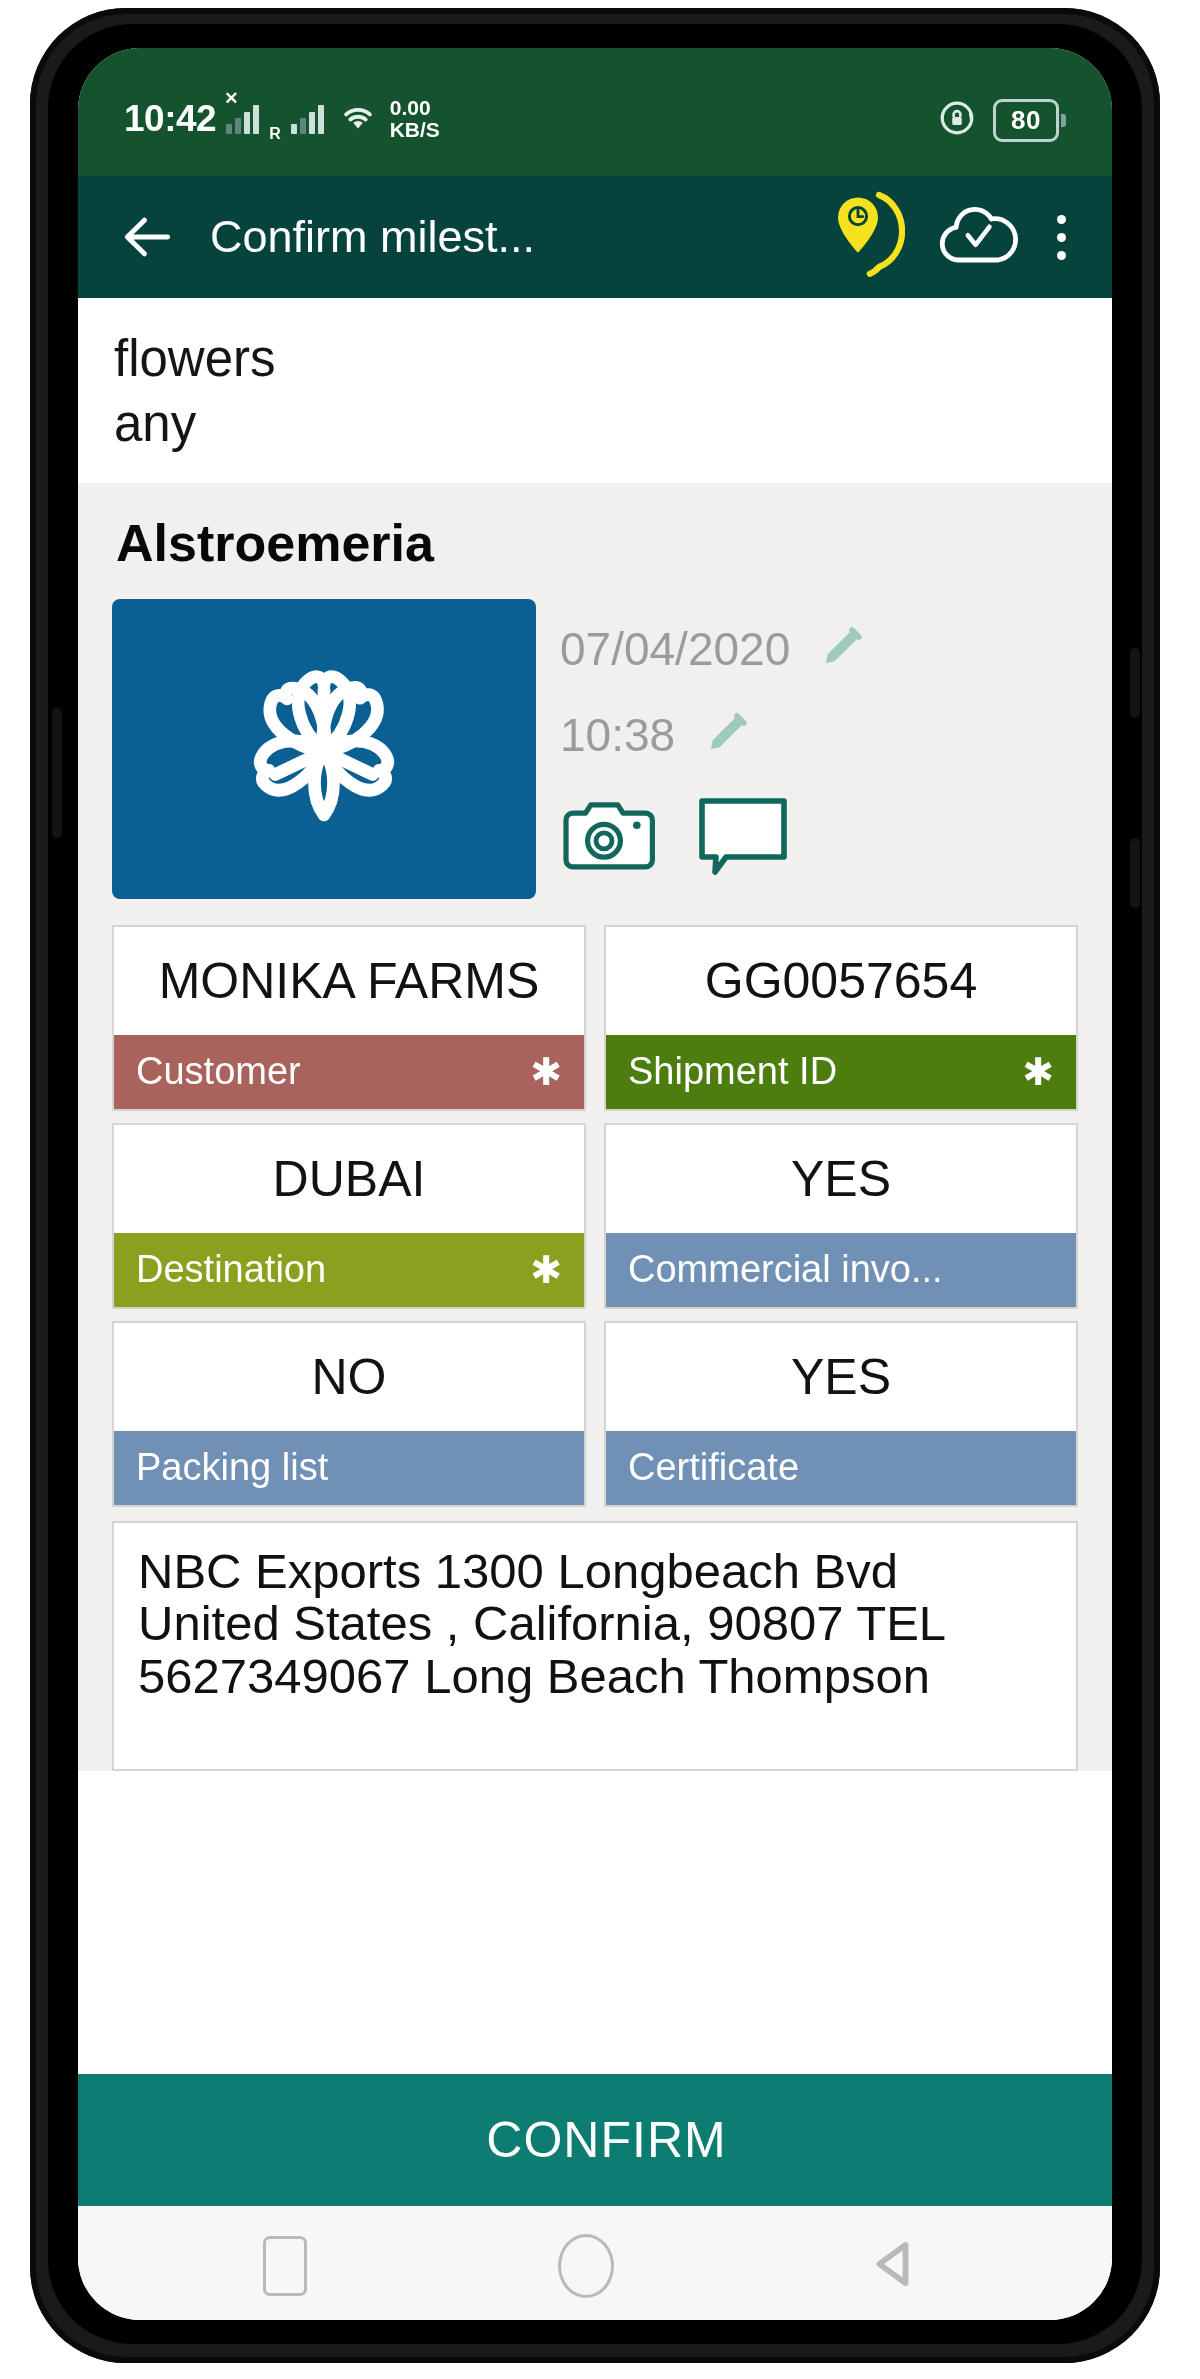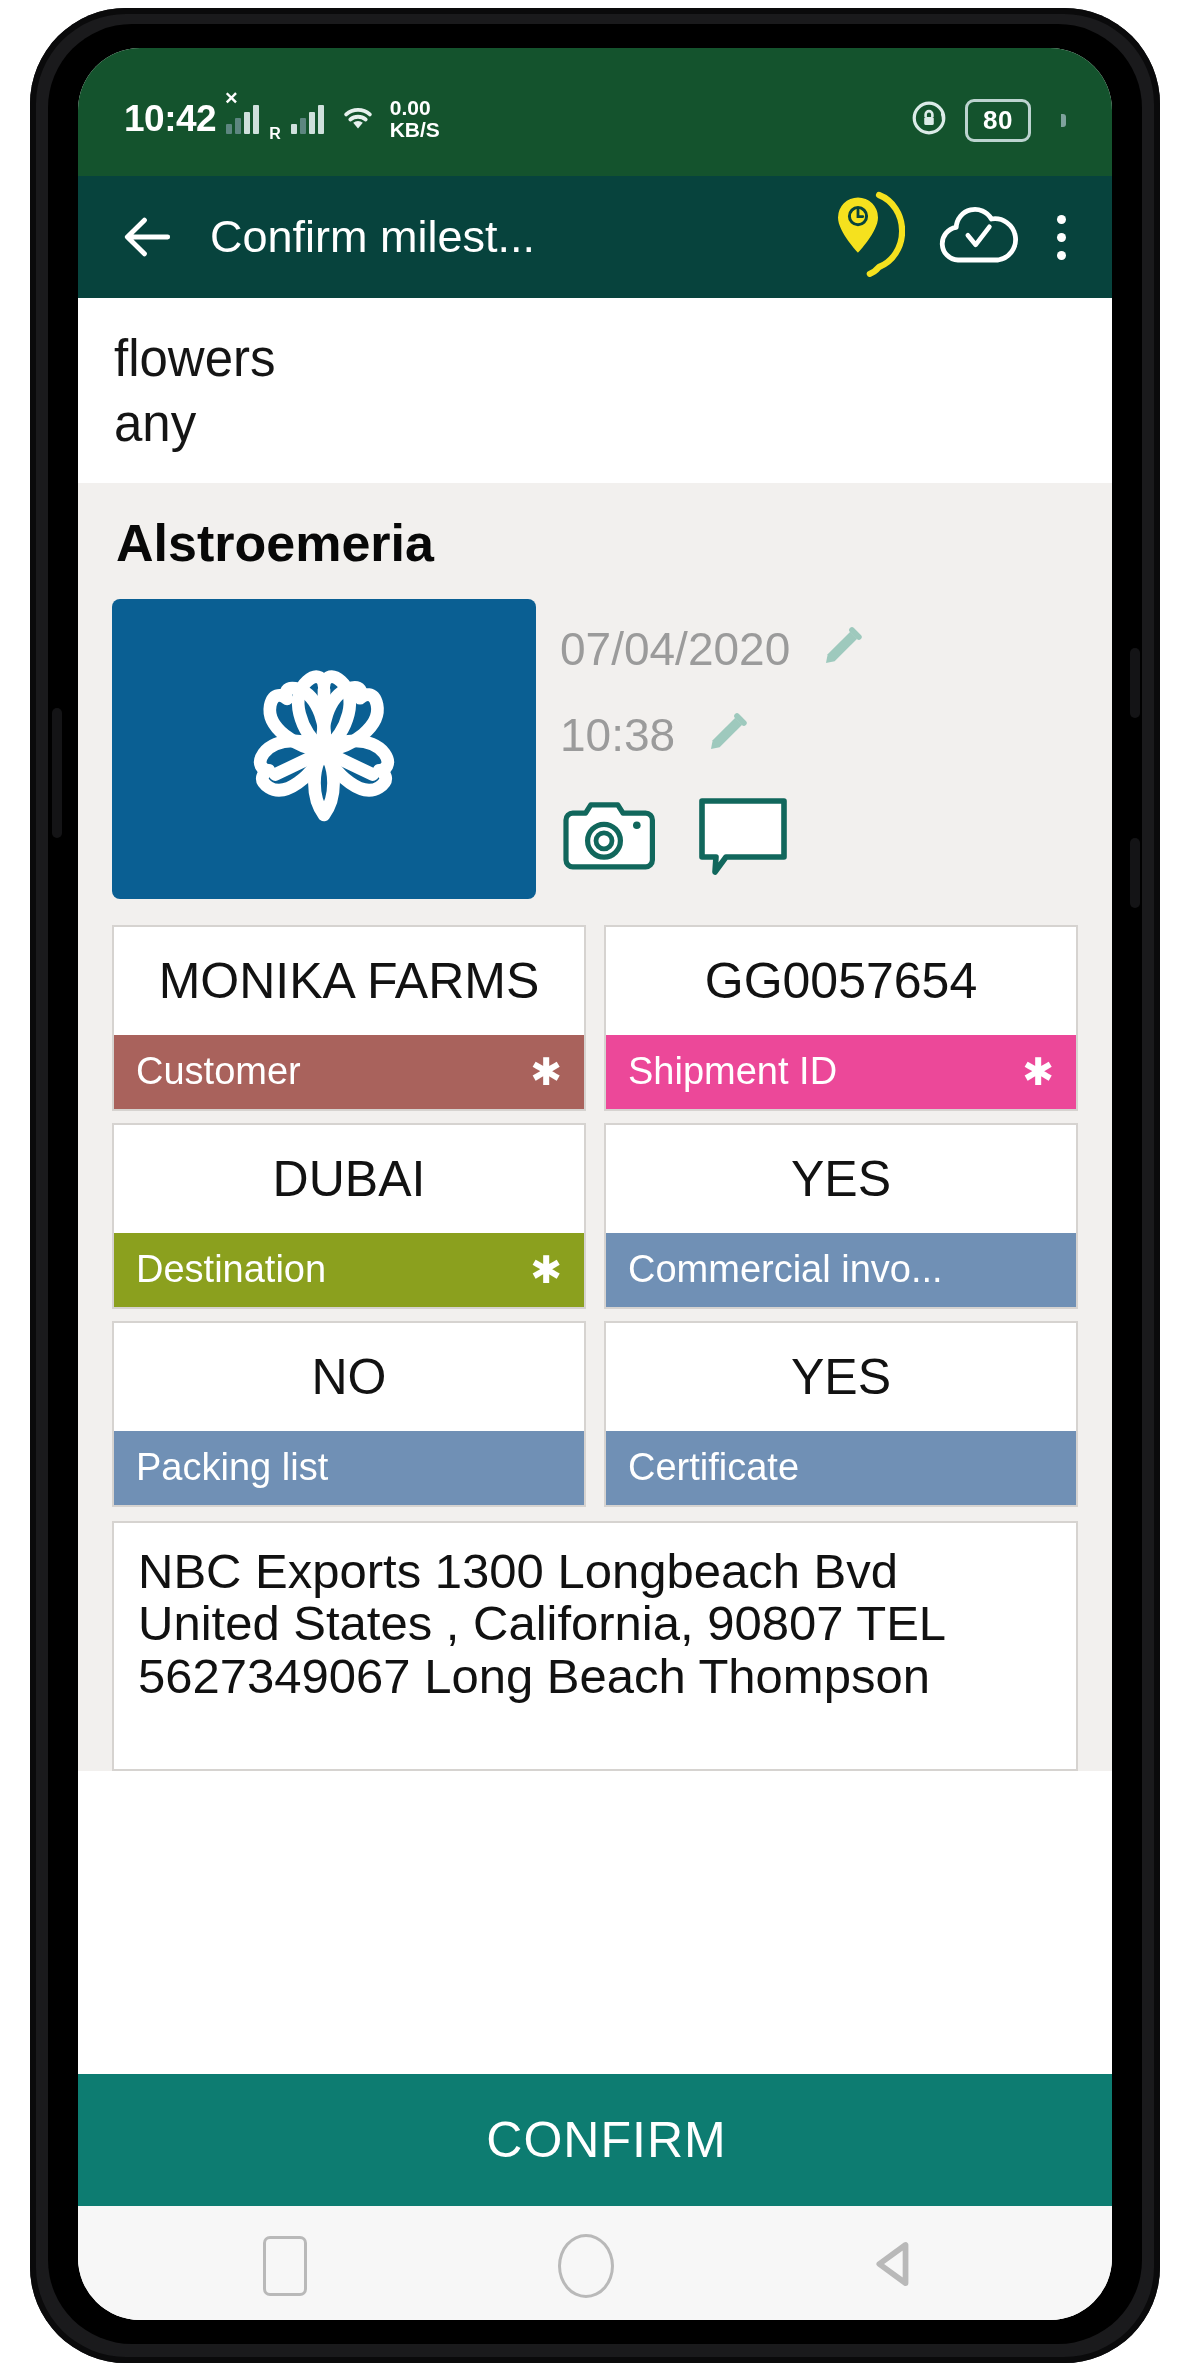--- a/index.html
+++ b/index.html
@@ -70,21 +70,21 @@
     color: #ffffff; font-size: 17px; font-weight: bold; line-height: 1;
   }
   .roam-r { color: #ffffff; font-size: 16px; font-weight: bold; align-self: flex-end; margin-bottom: -1px; }
   #wifi-icon { margin: 0 2px 1px 4px; }
   #net-speed {
     color: #ffffff; font-size: 21px; font-weight: bold; line-height: 1.05;
     margin-bottom: 1px;
   }
   #status-right { margin-left: auto; display: flex; align-items: center; gap: 16px; }
   #battery-shell {
-    display: flex; align-items: center; gap: 28px;
+    display: flex; align-items: center;
   }
   #battery-body {
     border: 3px solid #bcd3cf;
     border-radius: 9px;
     padding: 3px 9px;
     min-width: 66px;
     text-align: center;
   }
   #battery-level { color: #ffffff; font-size: 26px; font-weight: bold; letter-spacing: 0.5px; }
   #battery-nub {
@@ -381,21 +381,21 @@
           <div class="field-card">
             <div class="field-value">MONIKA FARMS</div>
             <div class="field-label" style="background: rgb(169, 98, 92);">
               <span class="lab-text">Customer</span>
               <span class="req">✱</span>
             </div>
           </div>
 
           <div class="field-card">
             <div class="field-value">GG0057654</div>
-            <div class="field-label" style="background: #ec4899;">
+            <div class="field-label" style="background: #4d7c0f;">
               <span class="lab-text">Shipment ID</span>
               <span class="req">✱</span>
             </div>
           </div>
 
           <div class="field-card">
             <div class="field-value">DUBAI</div>
             <div class="field-label" style="background: rgb(139, 160, 30);">
               <span class="lab-text">Destination</span>
               <span class="req">✱</span>

